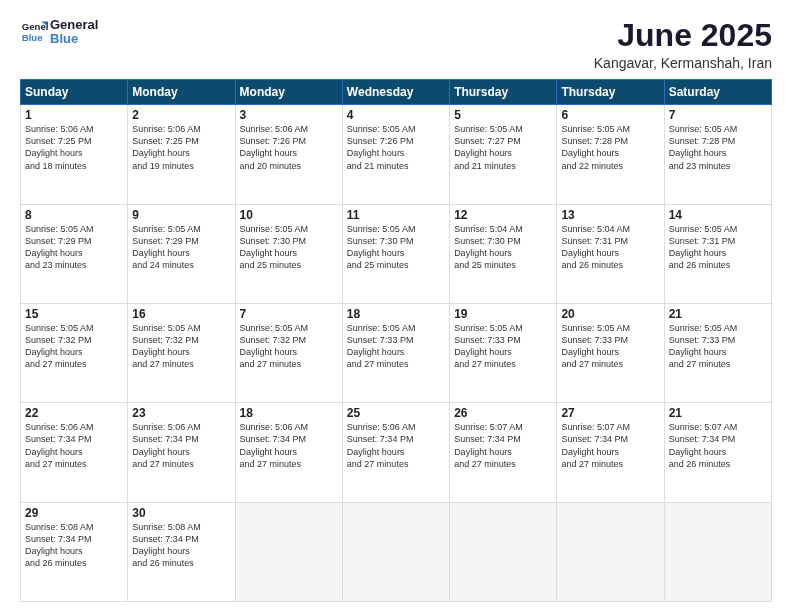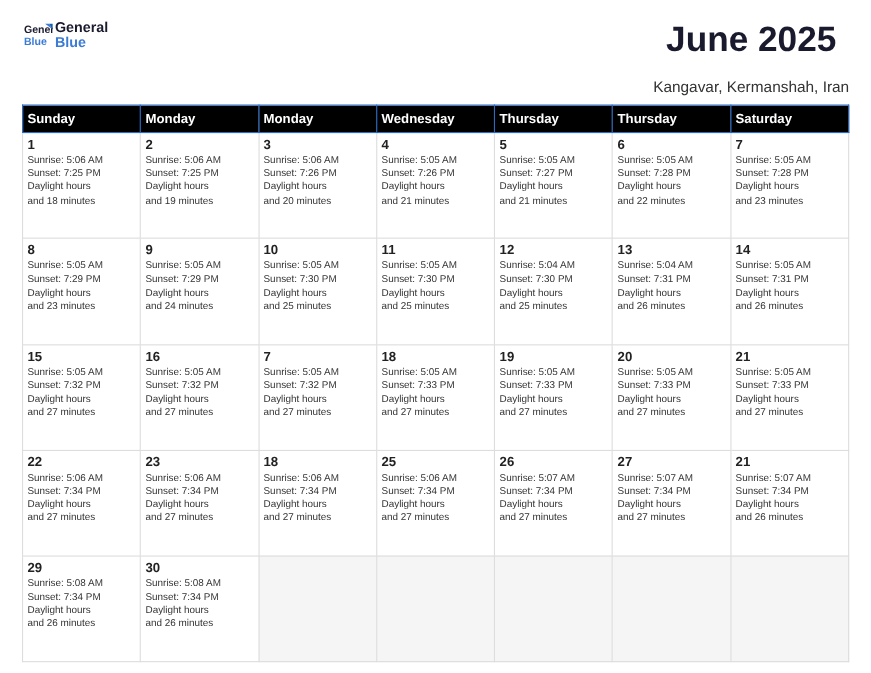--- a/index.html
+++ b/index.html
@@ -26,42 +26,42 @@
     .logo {
       display: flex;
       align-items: center;
       gap: 2px;
     }
     .logo-icon {
       width: 28px;
       height: 28px;
     }
     .title-block {
-      text-align: center;
+      text-align: right;
     }
     .main-title {
       font-size: 32px;
       font-weight: bold;
       color: #1a1a2e;
       line-height: 1.1;
     }
     .subtitle {
       font-size: 14px;
       color: #333;
-      margin-top: 18px;
+      margin-top: 2px;
     }
     .calendar {
       flex: 1;
       border: 1px solid #ccc;
       border-collapse: collapse;
       width: 100%;
       table-layout: fixed;
     }
     .calendar thead tr th {
-      background: #000000;
+      background: #0c4a6e;
       color: #fff;
       font-size: 12px;
       font-weight: bold;
       padding: 5px 4px;
       border: 1px solid #2a6bc5;
       text-align: left;
     }
     .calendar tbody tr td {
       border: 1px solid #ddd;
       vertical-align: top;

